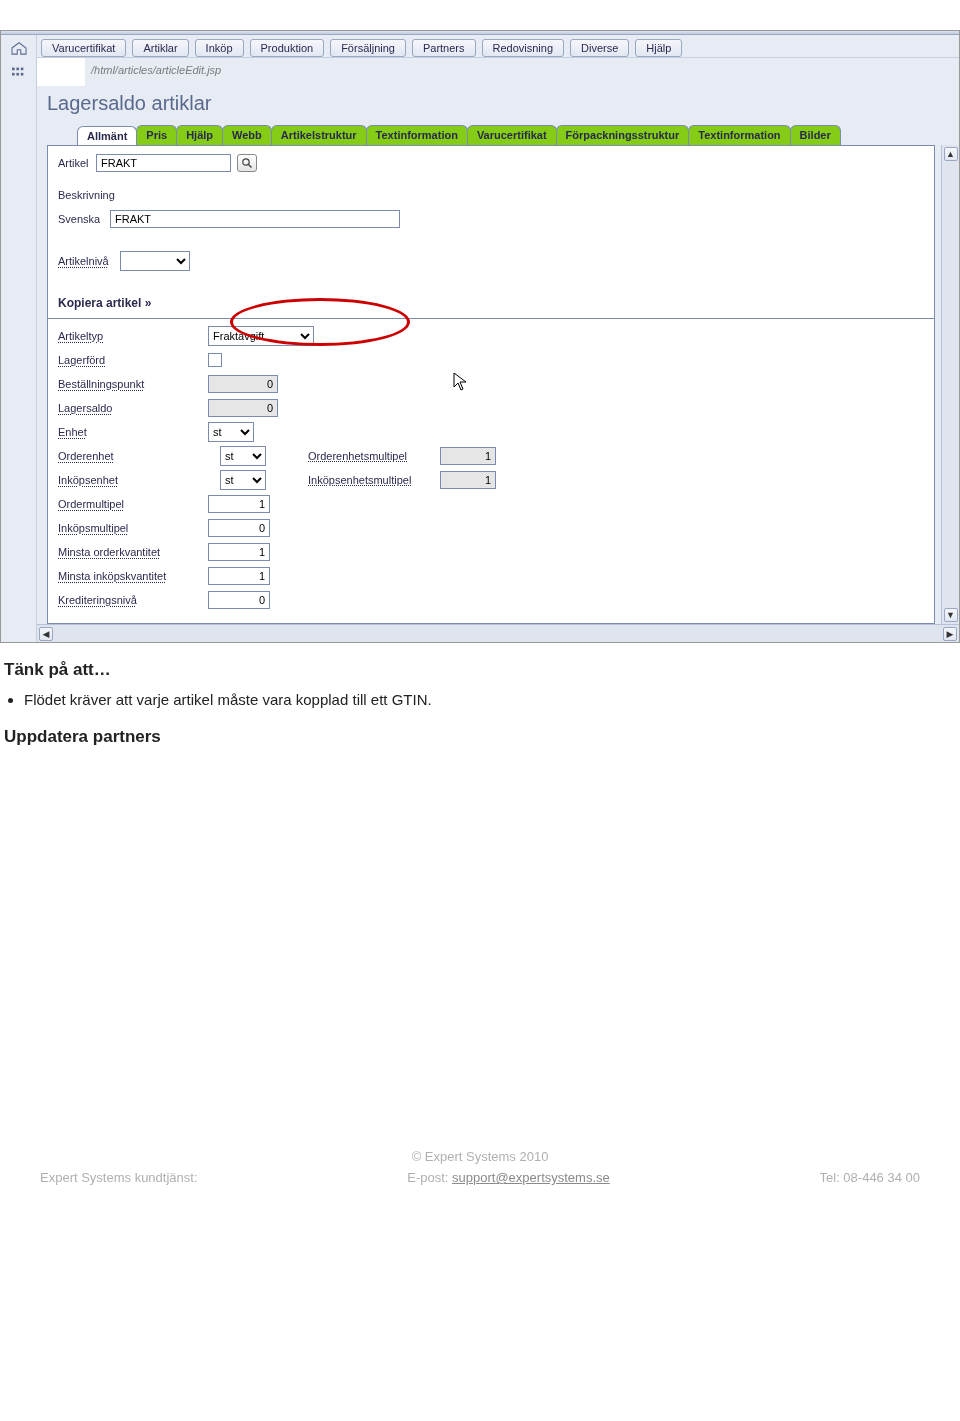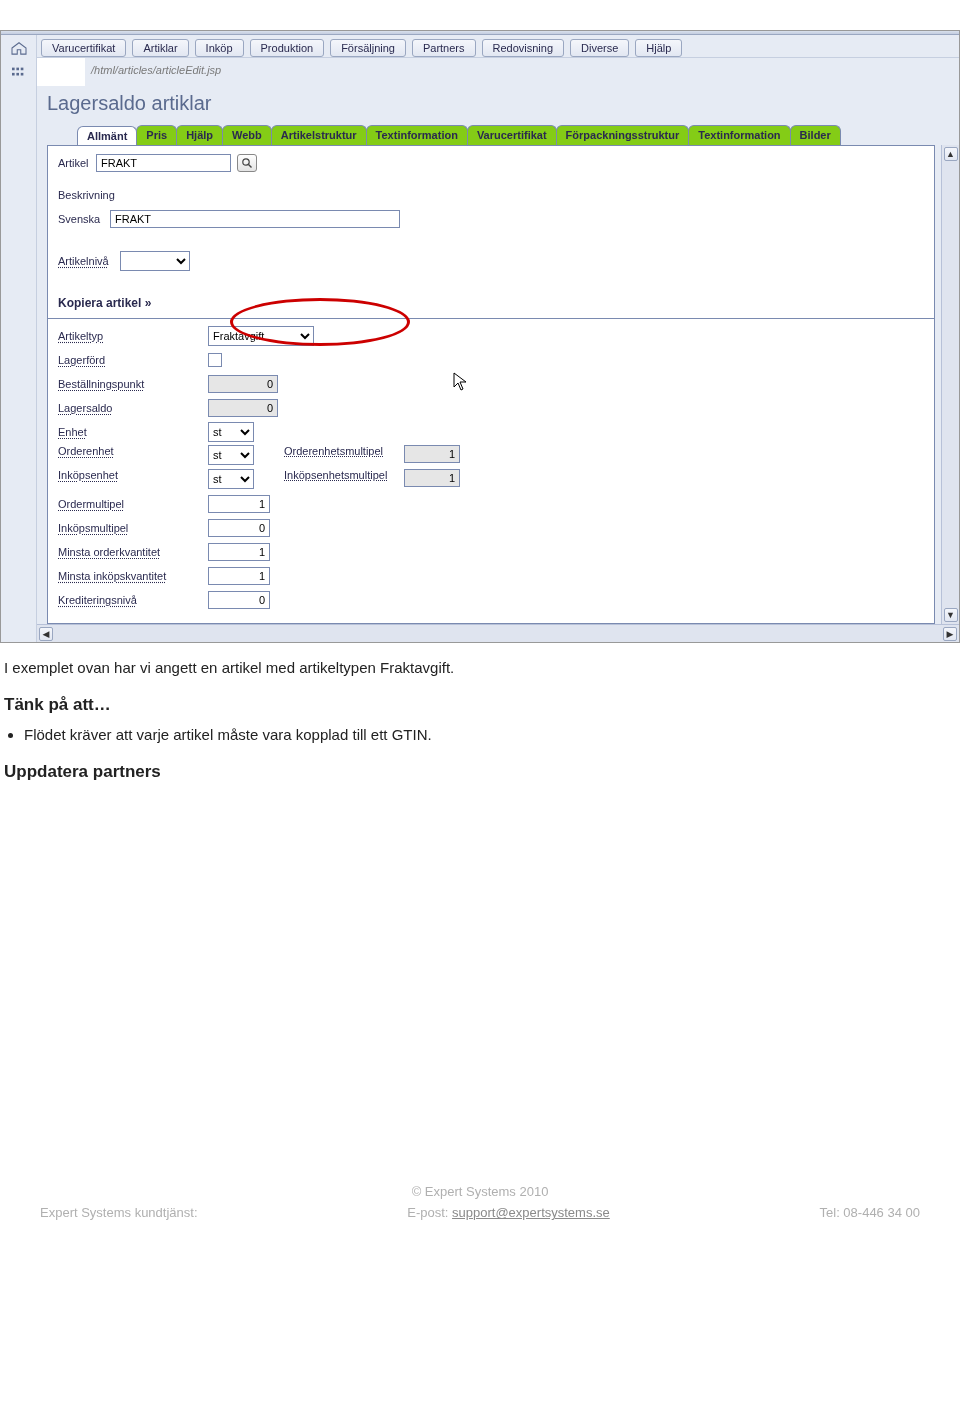--- a/index.html
+++ b/index.html
@@ -239,21 +239,22 @@
     bottom: 36px;
   }
   .footer-row {
     display: flex;
     justify-content: space-between;
     margin-top: 6px;
   }
   .footer-center { text-align: center; }
   .two-col {
     display: flex;
-    align-items: flex-start;
+    align-items: center;
+    gap: 12px;
   }
   .two-col .col2-lbl {
     width: 120px;
     margin-left: 30px;
   }
 </style>
 </head>
 <body>
 
 <div class="page">
@@ -409,21 +410,20 @@
         <div class="hscroll">
           <span class="arrow">◀</span>
           <span class="track"></span>
           <span class="arrow">▶</span>
         </div>
       </div>
     </div>
   </div>
 
   <div class="body-text">
-    <p>I exemplet ovan har vi angett en artikel med artikeltypen Fraktavgift.</p>
     <div class="bold">Tänk på att…</div>
     <ul>
       <li>Flödet kräver att varje artikel måste vara kopplad till ett GTIN.</li>
     </ul>
     <div class="bold">Uppdatera partners</div>
   </div>
 
   <div class="footer">
     <div class="footer-center">© Expert Systems 2010</div>
     <div class="footer-row">

